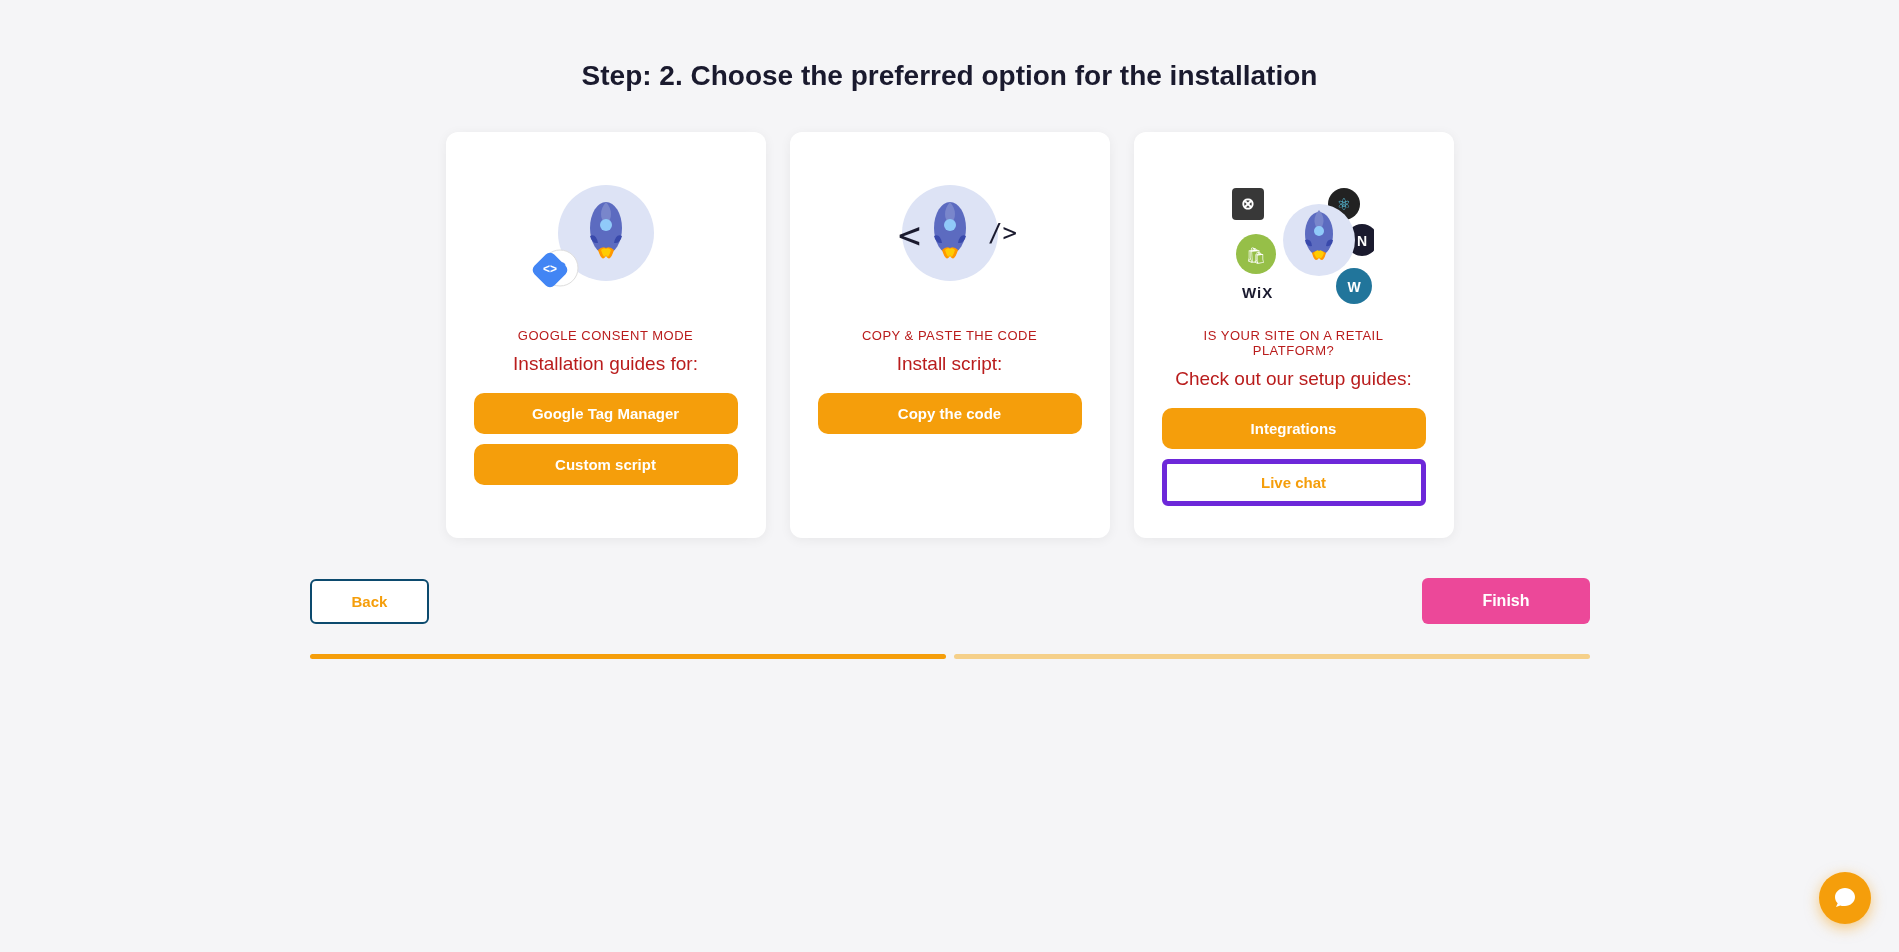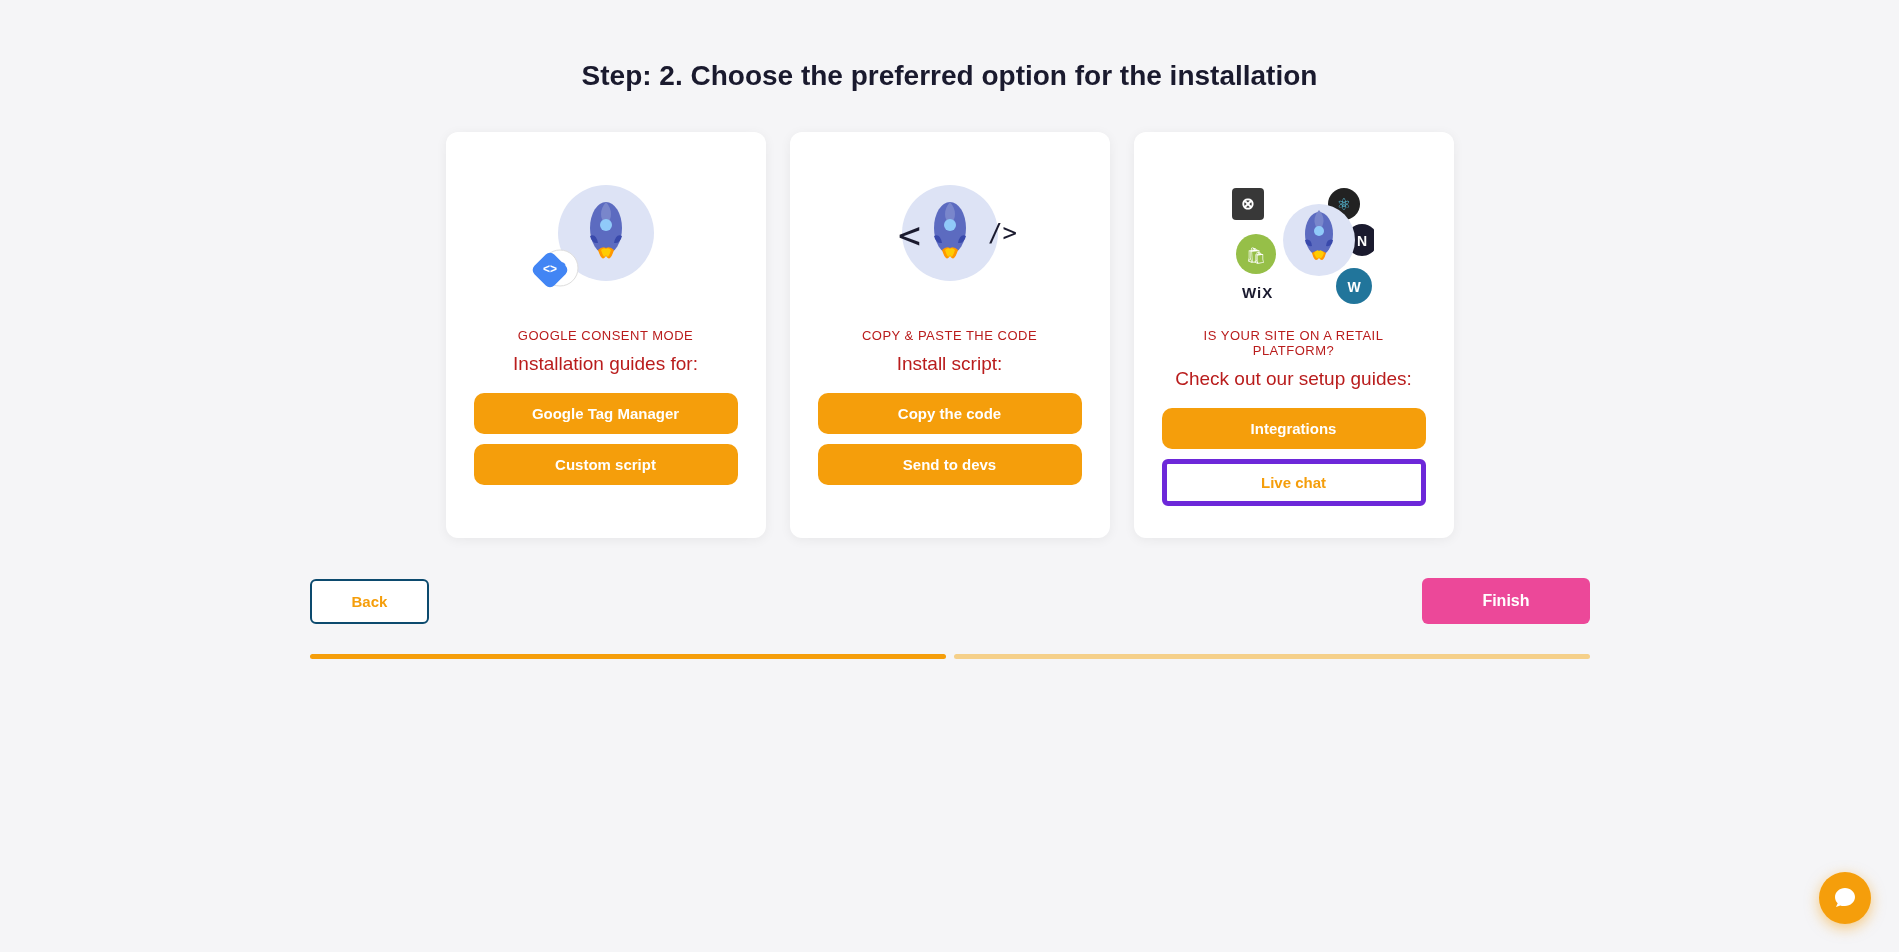--- a/index.html
+++ b/index.html
@@ -215,21 +215,20 @@
 
         <path d="M64 68 Q70 65 72 75 Q66 76 64 68Z" fill="#3949ab"></path>
 
         <path d="M96 68 Q90 65 88 75 Q94 76 96 68Z" fill="#3949ab"></path>
       </svg>
     </div>
     <p class="card-title">COPY &amp; PASTE THE CODE</p>
     <p class="card-subtitle">Install script:</p>
     <div class="card-buttons">
       <button class="btn-orange">Copy the code</button>
-      <button class="btn-orange">Send to devs</button>
     </div>
   </div>
 
   <div class="card">
     <div class="card-illustration">
       <svg width="160" height="140" viewBox="0 0 160 140" fill="none" xmlns="http://www.w3.org/2000/svg">
 
         <rect x="18" y="20" width="32" height="32" rx="4" fill="#222" opacity="0.9"></rect>
         <text x="34" y="41" text-anchor="middle" font-size="16" fill="white" font-weight="700">⊗</text>
 

